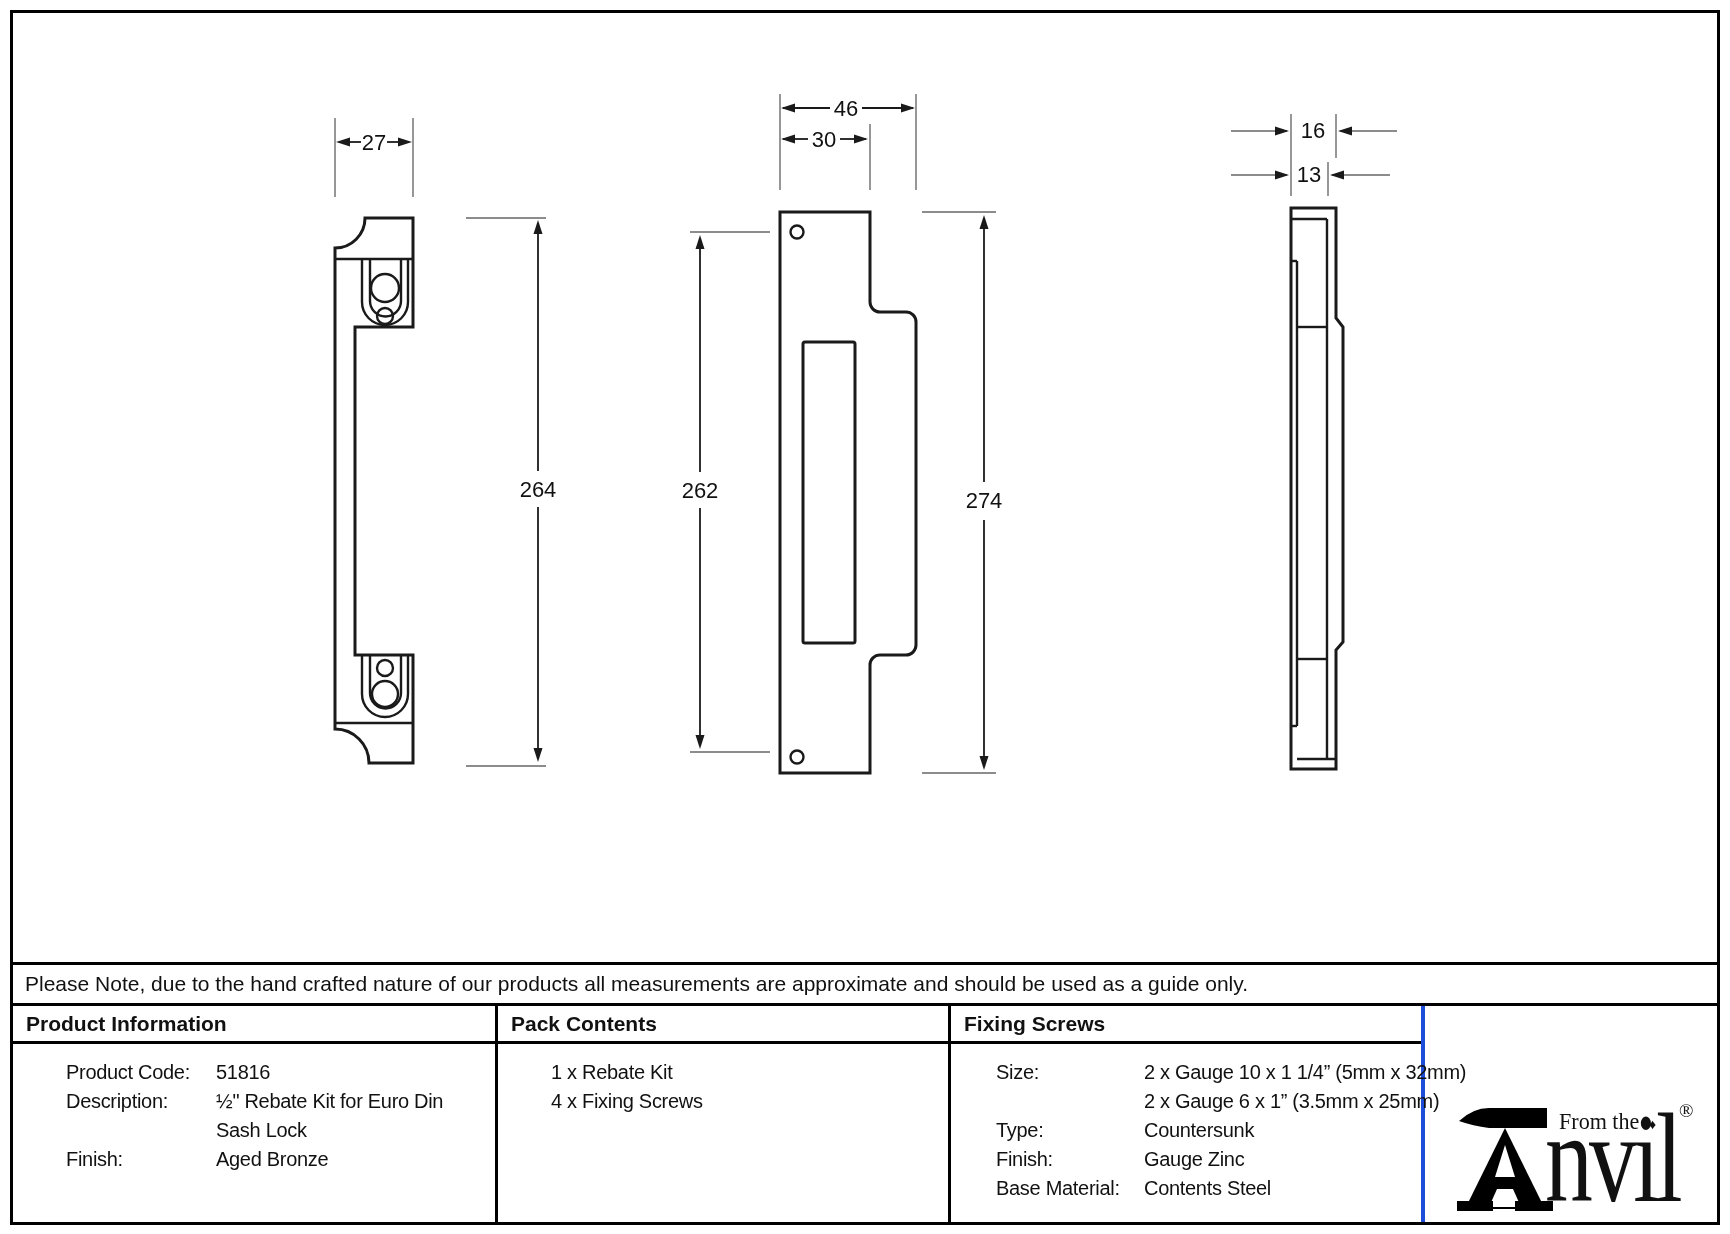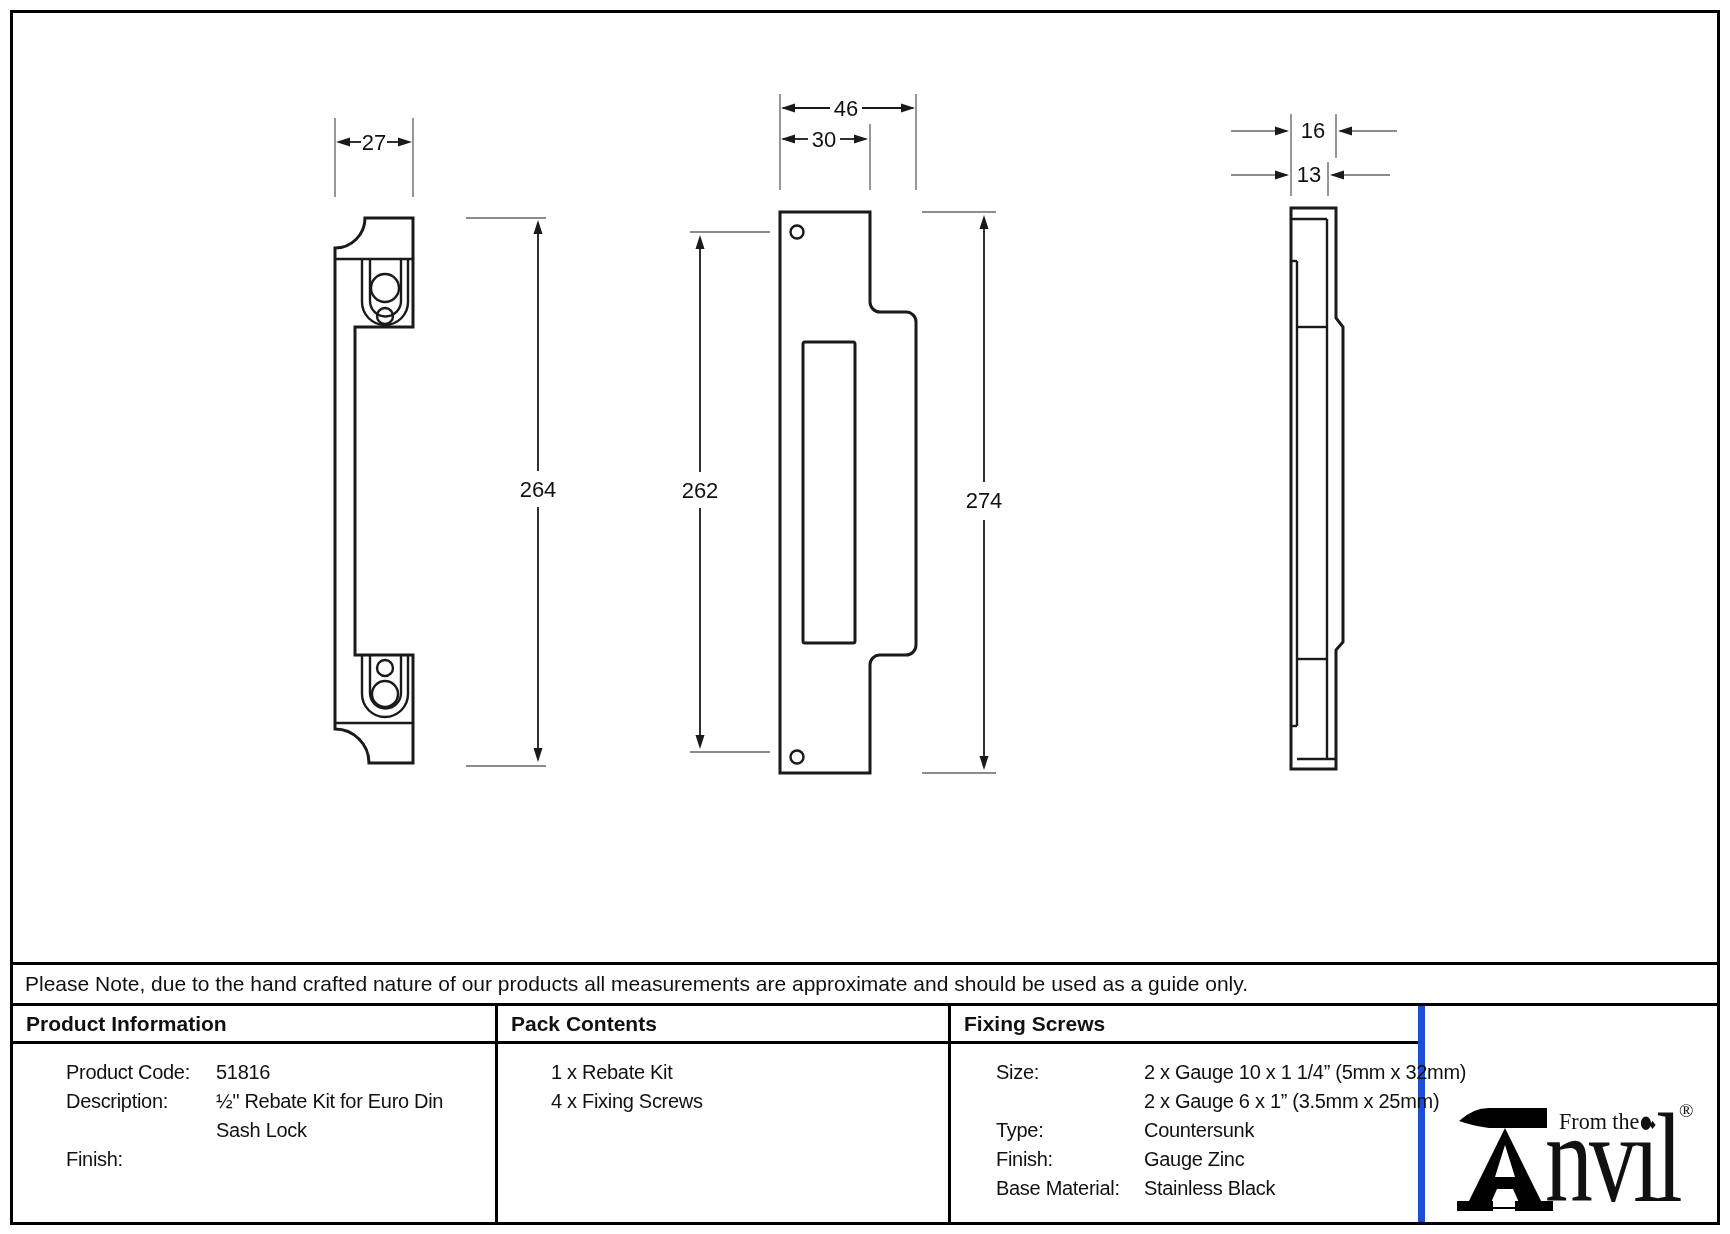--- a/index.html
+++ b/index.html
@@ -7,21 +7,21 @@
         font-family:"Liberation Sans",sans-serif;color:#111;overflow:hidden;}
   .frame{position:absolute;left:10px;top:10px;width:1704px;height:1209px;border:3px solid #000;}
   .drawing-area{position:relative;width:1704px;height:949px;border-bottom:3px solid #000;background:#fff;}
   .drawing-area svg{position:absolute;left:0;top:0;width:1704px;height:949px;}
   .note-row{height:38px;border-bottom:3px solid #000;display:flex;align-items:center;
             padding-left:12px;font-size:21px;}
   .info-table{display:flex;height:216px;}
   .col{box-sizing:border-box;}
   .col-product{width:485px;border-right:3px solid #000;}
   .col-pack{width:453px;border-right:3px solid #000;}
-  .col-screws{width:474px;border-right:7px solid #1d4ed8;}
+  .col-screws{width:474px;border-right:4px solid #1d4ed8;}
   .col-logo{flex:1;position:relative;text-decoration:underline;}
   .cell-header{height:35px;border-bottom:3px solid #000;display:flex;align-items:center;
                padding-left:13px;font-size:21px;font-weight:bold;}
   .cell-body{padding:14px 10px 0 14px;font-size:20px;letter-spacing:-0.3px;line-height:29px;margin-left:39px;}
   .kv{display:grid;grid-template-columns:150px 1fr;row-gap:0;}
   .kv3{grid-template-columns:148px 1fr;}
   .kv .v{padding-right:4px;}
   .nowrap{white-space:nowrap;}
   .pack-line{line-height:29px;}
   
@@ -170,20 +170,21 @@
     <div class="info-table">
 
       <div class="col col-product">
         <div class="cell-header">Product Information</div>
         <div class="cell-body kv">
           <div>Product Code:</div>
           <div class="v">51816</div>
           <div>Description:</div>
           <div class="v">½" Rebate Kit for Euro Din Sash Lock</div>
           <div>Finish:</div>
+          <div class="v">Aged Bronze</div>
         </div>
       </div>
 
       <div class="col col-pack">
         <div class="cell-header">Pack Contents</div>
         <div class="cell-body">
           <div class="pack-line">1 x Rebate Kit</div>
           <div class="pack-line">4 x Fixing Screws</div>
         </div>
       </div>
@@ -193,21 +194,21 @@
         <div class="cell-body kv kv3" style="padding-left:6px;">
           <div>Size:</div>
           <div class="v nowrap">2 x Gauge 10 x 1 1/4” (5mm x 32mm)</div>
           <div></div>
           <div class="v nowrap">2 x Gauge 6 x 1” (3.5mm x 25mm)</div>
           <div>Type:</div>
           <div class="v">Countersunk</div>
           <div>Finish:</div>
           <div class="v">Gauge Zinc</div>
           <div>Base Material:</div>
-          <div class="v">Stainless Black</div>
+          <div class="v">Contents Steel</div>
         </div>
       </div>
 
       <div class="col col-logo">
         <div class="logo">
           <svg class="logo-a" width="96" height="116" viewBox="0 0 96 114">
             <polygon points="48,27 88,108 8,108" fill="#000"></polygon>
             <polygon points="48,44 58,76 38,76" fill="#fff"></polygon>
             <polygon points="40,88 56,88 64,106 32,106" fill="#fff"></polygon>
             <rect x="0" y="100" width="36" height="10" fill="#000"></rect>

